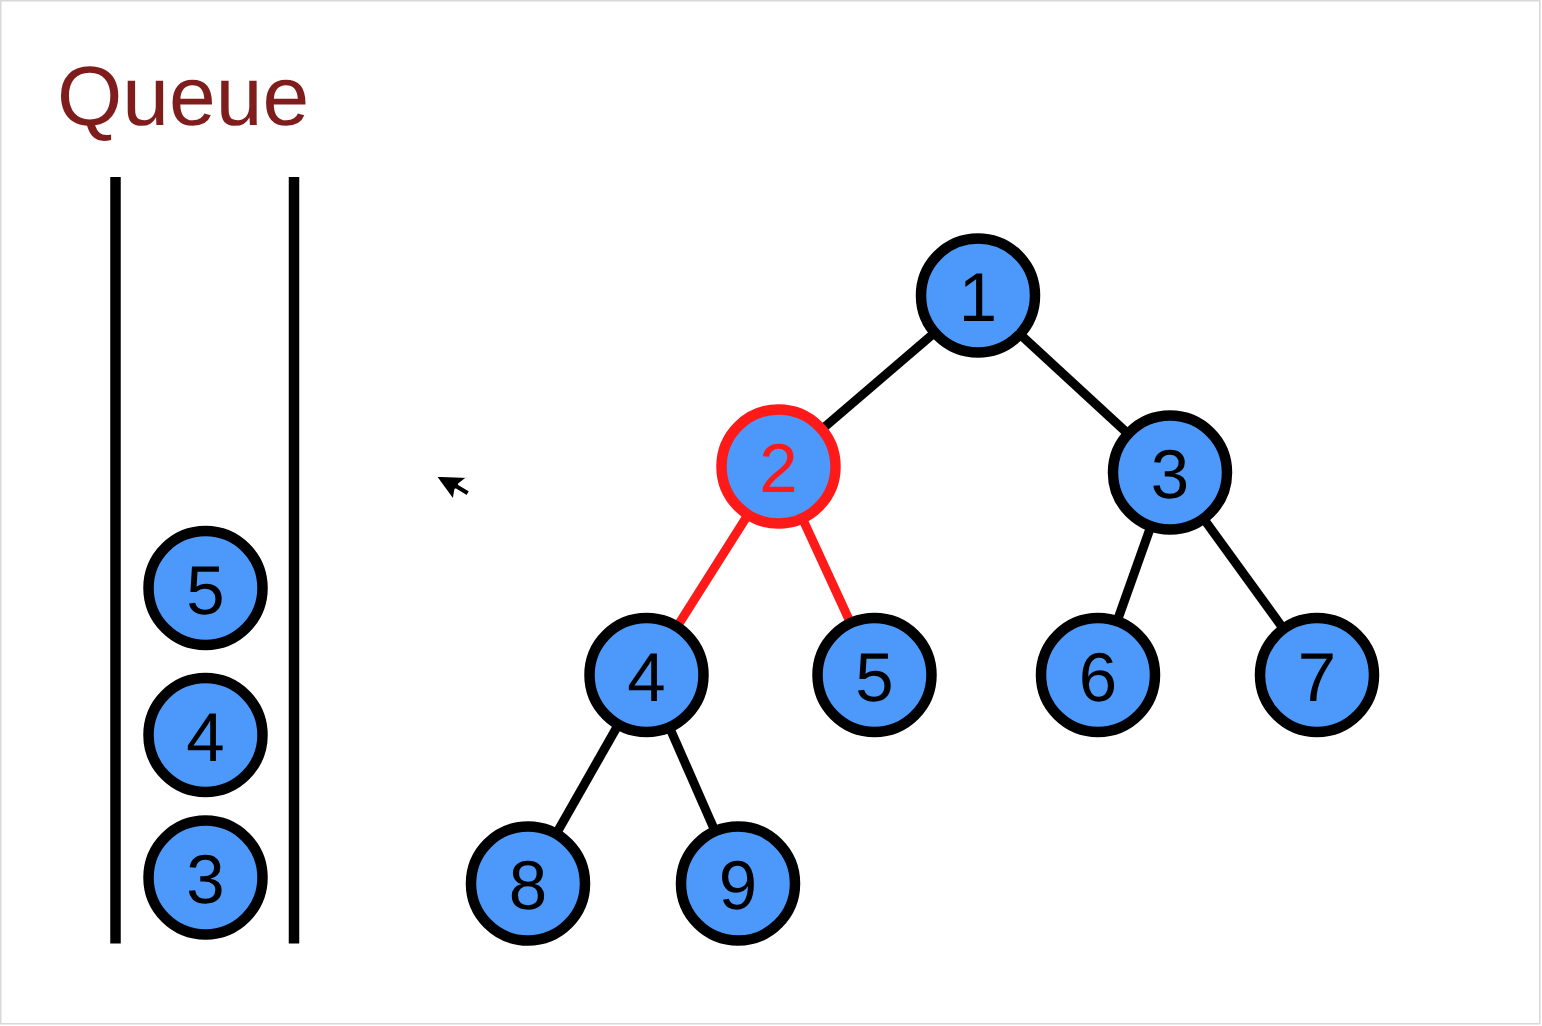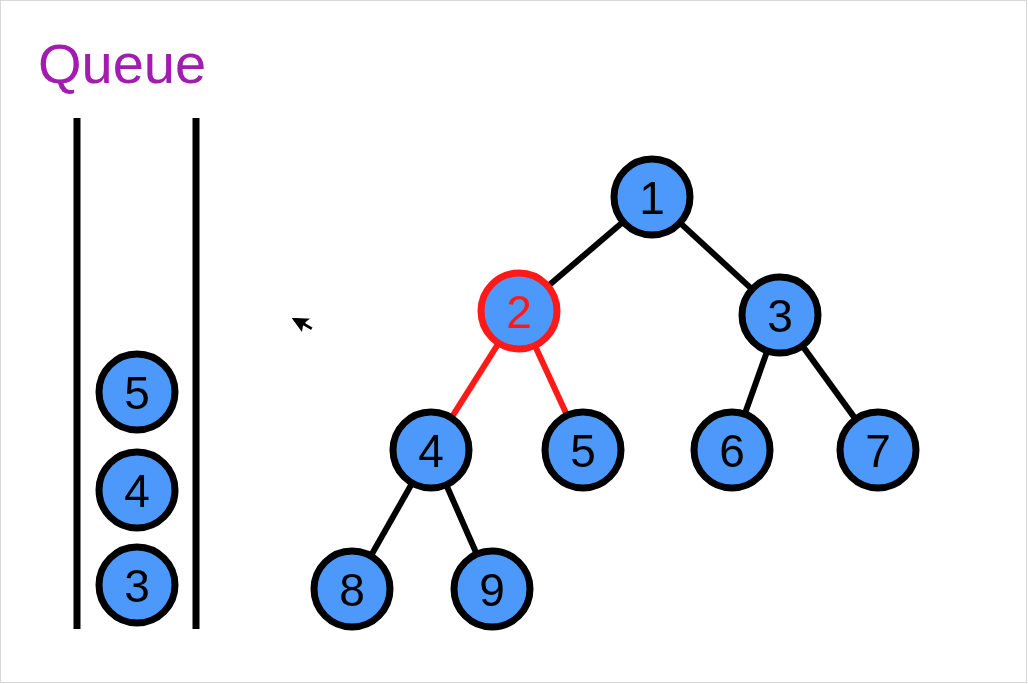--- a/index.html
+++ b/index.html
@@ -29,21 +29,21 @@
   #viz {
     position: absolute;
     left: 0; top: 0;
   }
   .queue-title {
     position: absolute;
     left: 38px;
     top: 36px;
     font-size: 56px;
     line-height: 1;
-    color: #a21caf;
+    color: #7f1d1d;
     font-family: "Liberation Sans", sans-serif;
     white-space: nowrap;
   }
   .node-label {
     font-family: "Liberation Sans", sans-serif;
     font-size: 46px;
     text-anchor: middle;
     dominant-baseline: central;
   }
   .cursor-layer {

